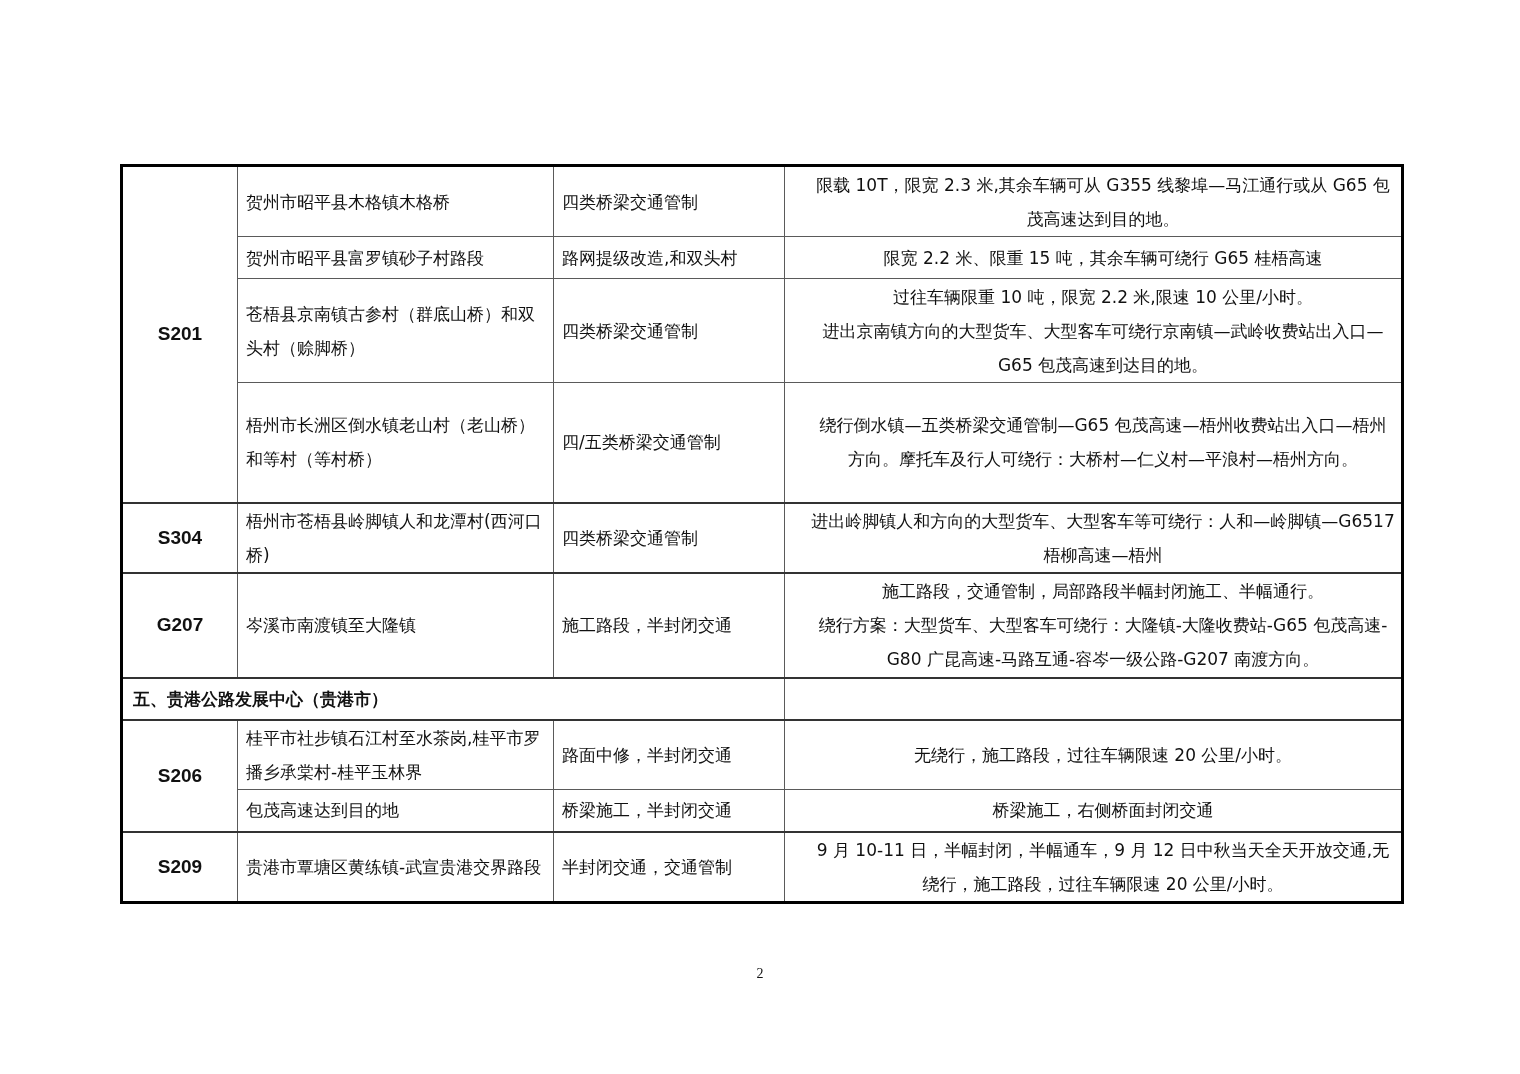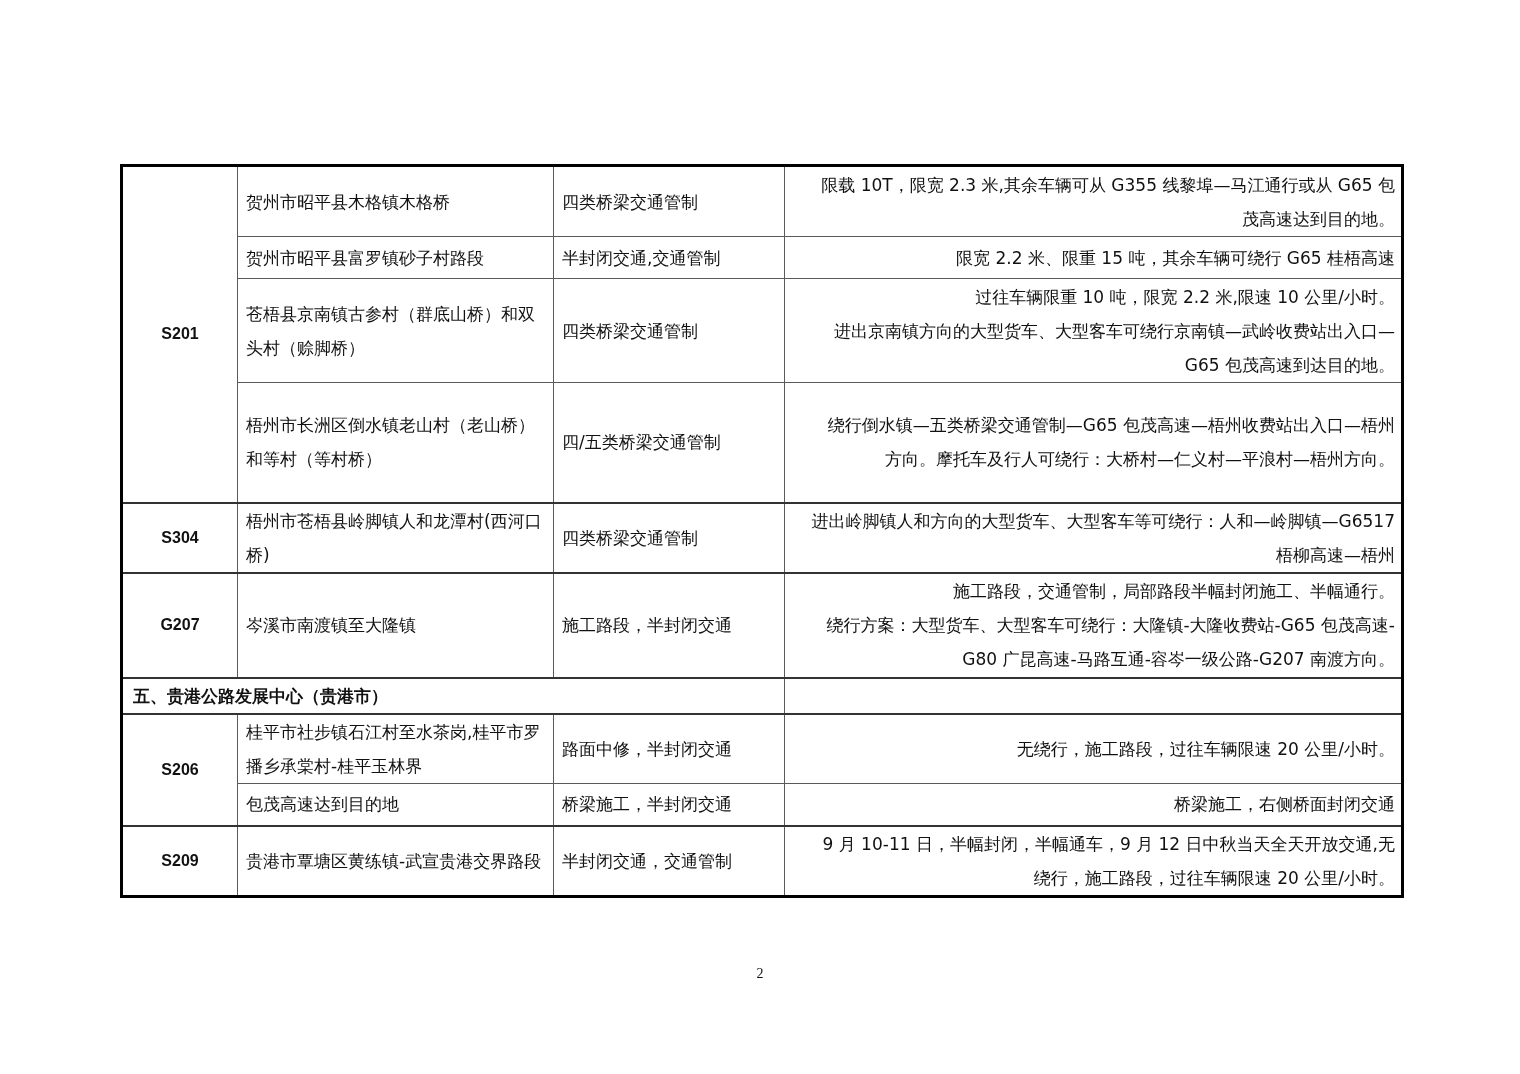--- a/index.html
+++ b/index.html
@@ -34,26 +34,26 @@
     padding: 0 8px;
     font-size: 17px;
     line-height: 34px;
     vertical-align: middle;
     box-sizing: border-box;
   }
   .tbl td.road {
     text-align: center;
     font-weight: bold;
     font-family: "Liberation Sans", "DejaVu Sans", sans-serif;
-    font-size: 16px;
+    font-size: 19px;
   }
   .tbl td.loc, .tbl td.type {
   }
   .tbl td.note {
-    text-align: right;
+    text-align: center;
     padding-left: 26px;
     padding-right: 6px;
   }
   .tbl td.section {
     text-align: left;
     font-weight: bold;
     padding-left: 10px;
   }
   .tbl tr.group-start td {
     border-top: 2px solid #333;
@@ -90,21 +90,21 @@
       <tr style="height:71px">
         <td class="road leftmost" rowspan="4">S201</td>
         <td class="loc"><span>贺州市昭平县木格镇木格桥</span></td>
         <td class="type">四类桥梁交通管制</td>
         <td class="note rightmost">
             <p>限载 10T，限宽 2.3 米,其余车辆可从 G355 线黎埠—马江通行或从 G65 包茂高速达到目的地。</p>
           </td>
       </tr>
       <tr style="height:42px">
         <td class="loc"><span>贺州市昭平县富罗镇砂子村路段</span></td>
-        <td class="type">半封闭交通,交通管制</td>
+        <td class="type">路网提级改造,和双头村</td>
         <td class="note rightmost">
             <p>限宽 2.2 米、限重 15 吨，其余车辆可绕行 G65 桂梧高速</p>
           </td>
       </tr>
       <tr style="height:104px">
         <td class="loc"><span>苍梧县京南镇古参村（群底山桥）和双头村（赊脚桥）</span></td>
         <td class="type">四类桥梁交通管制</td>
         <td class="note rightmost">
           <p>过往车辆限重 10 吨，限宽 2.2 米,限速 10 公里/小时。</p>
           <p>进出京南镇方向的大型货车、大型客车可绕行京南镇—武岭收费站出入口—G65 包茂高速到达目的地。</p>
@@ -133,21 +133,21 @@
       <tr class="group-start" style="height:105px">
         <td class="road leftmost">G207</td>
         <td class="loc"><span>岑溪市南渡镇至大隆镇</span></td>
         <td class="type">施工路段，半封闭交通</td>
         <td class="note rightmost">
           <p>施工路段，交通管制，局部路段半幅封闭施工、半幅通行。</p>
           <p>绕行方案：大型货车、大型客车可绕行：大隆镇-大隆收费站-G65 包茂高速-G80 广昆高速-马路互通-容岑一级公路-G207 南渡方向。</p>
         </td>
       </tr>
 
-      <tr class="group-start" style="height:36px">
+      <tr class="group-start" style="height:42px">
         <td class="section leftmost" colspan="3">五、贵港公路发展中心（贵港市）</td>
         <td class="note rightmost"></td>
       </tr>
 
       <tr class="group-start" style="height:70px">
         <td class="road leftmost" rowspan="2">S206</td>
         <td class="loc"><span>桂平市社步镇石江村至水茶岗,桂平市罗播乡承棠村-桂平玉林界</span></td>
         <td class="type">路面中修，半封闭交通</td>
         <td class="note rightmost">
             <p>无绕行，施工路段，过往车辆限速 20 公里/小时。</p>

